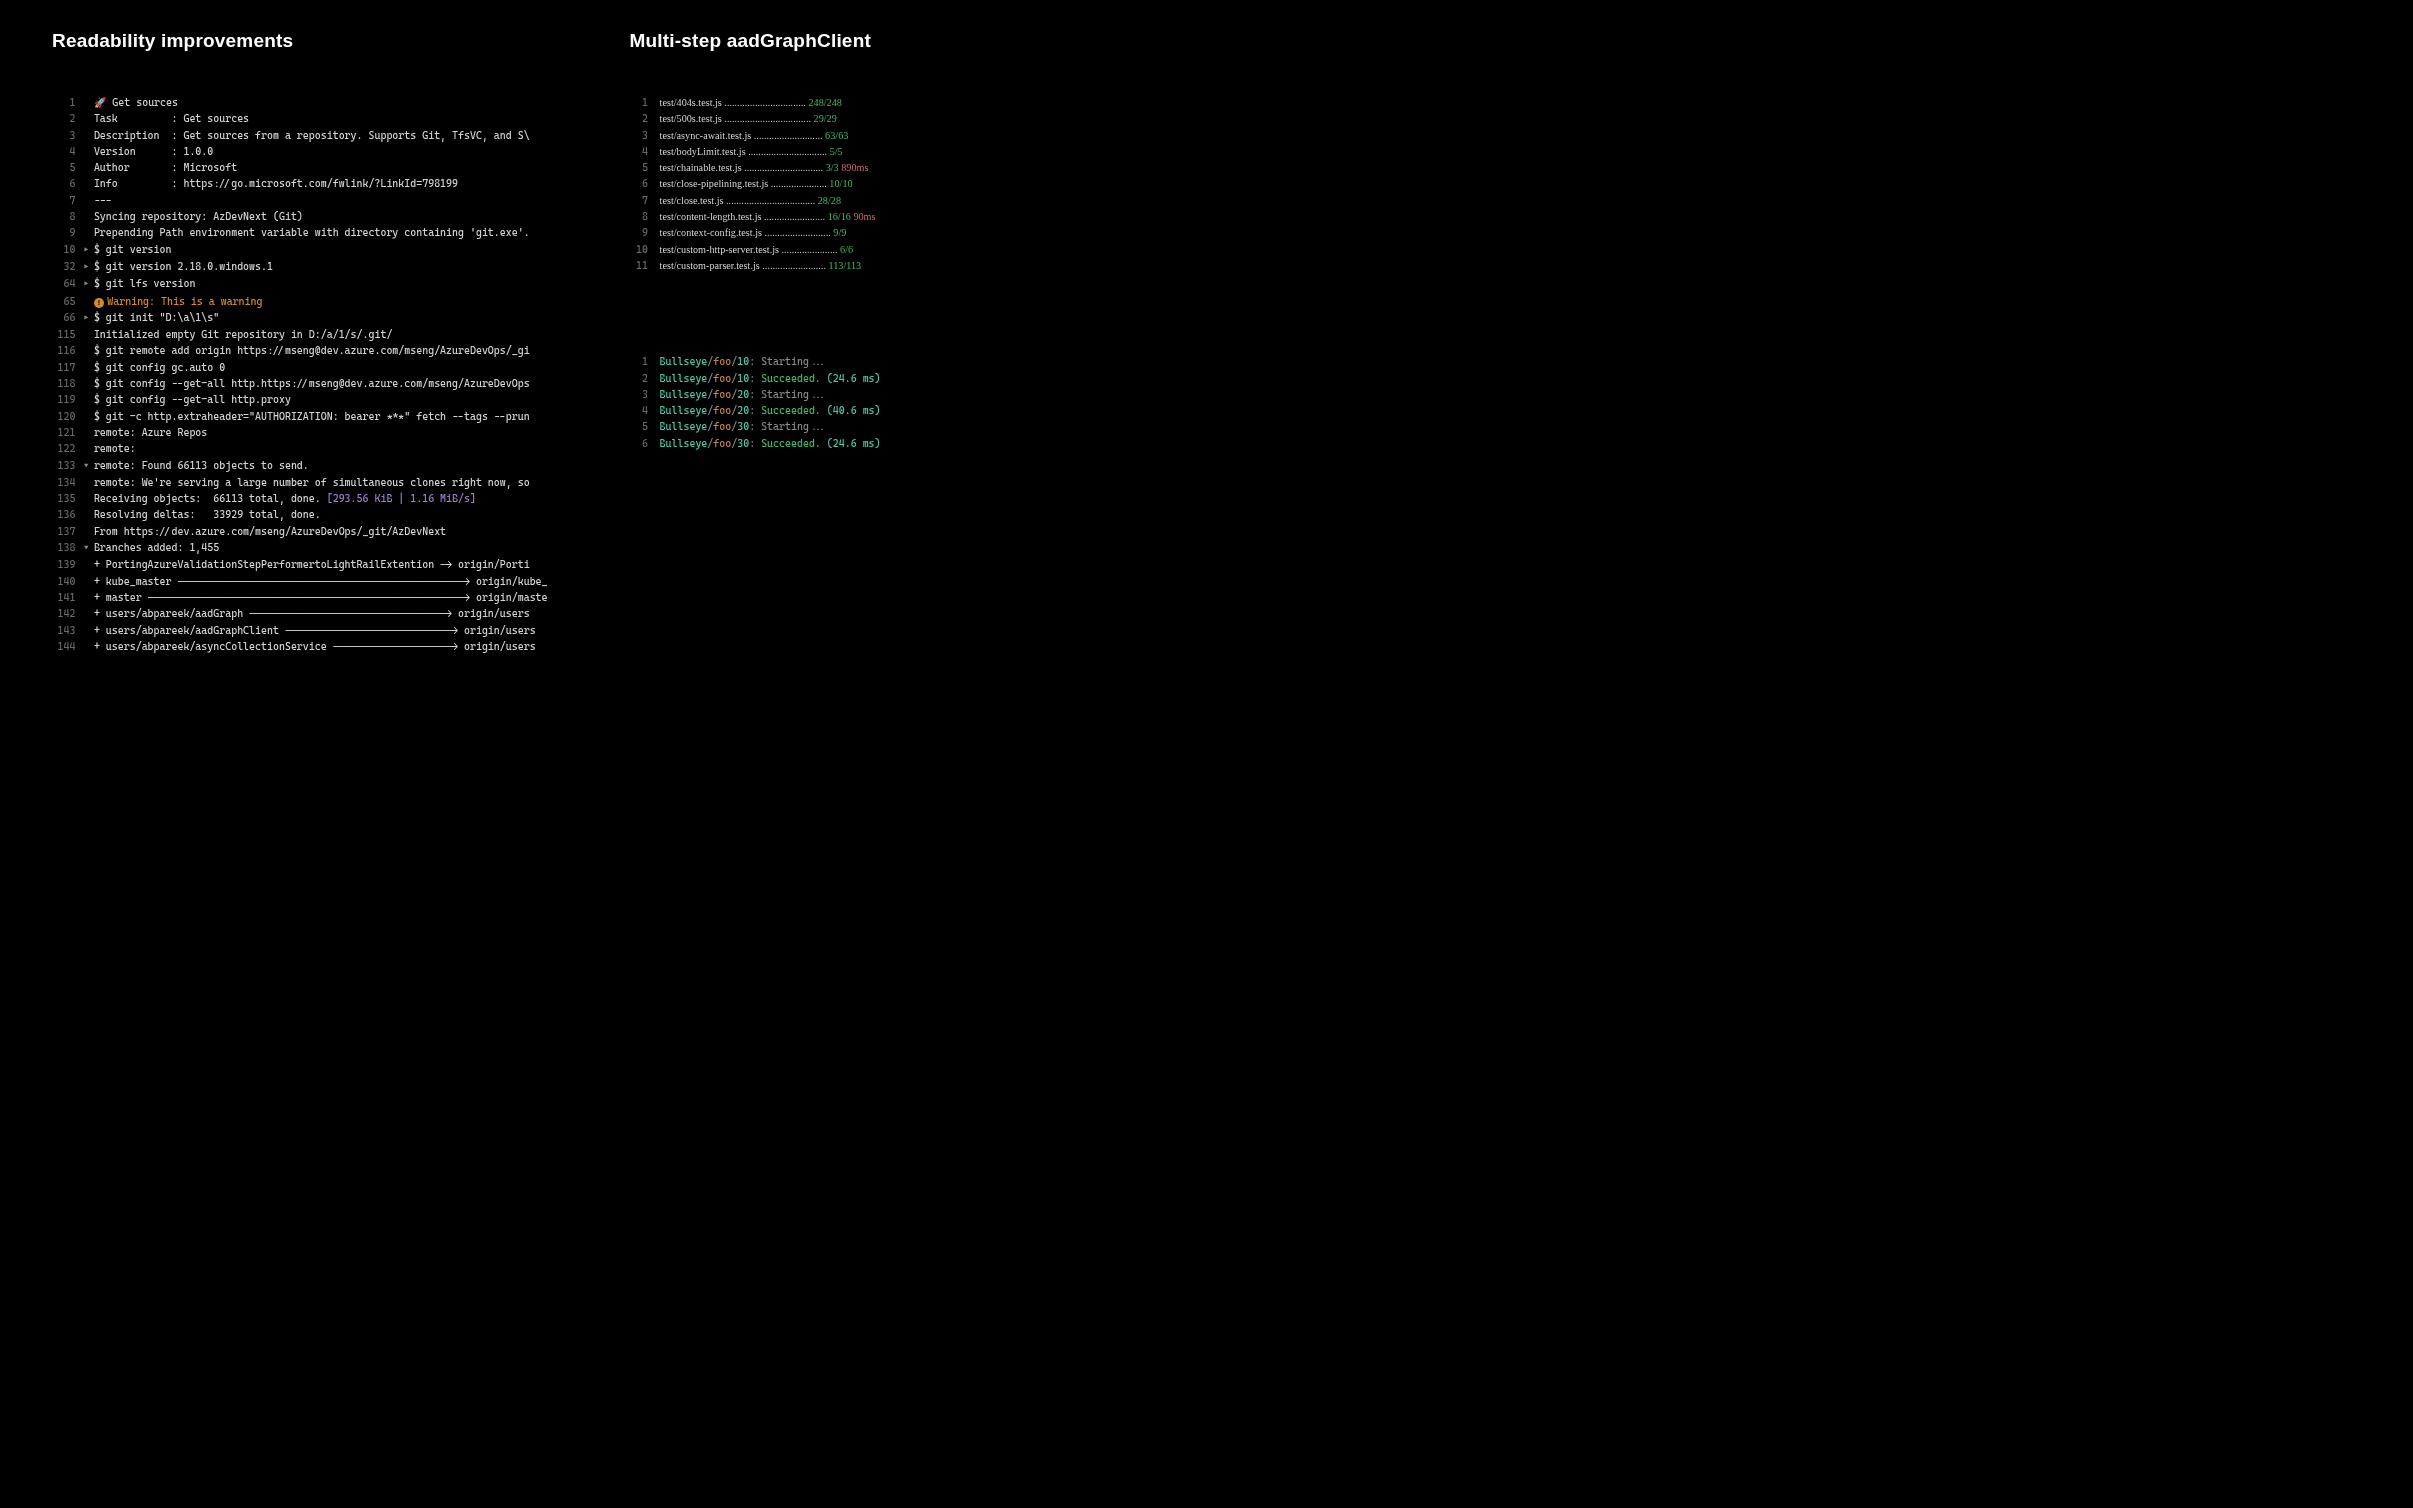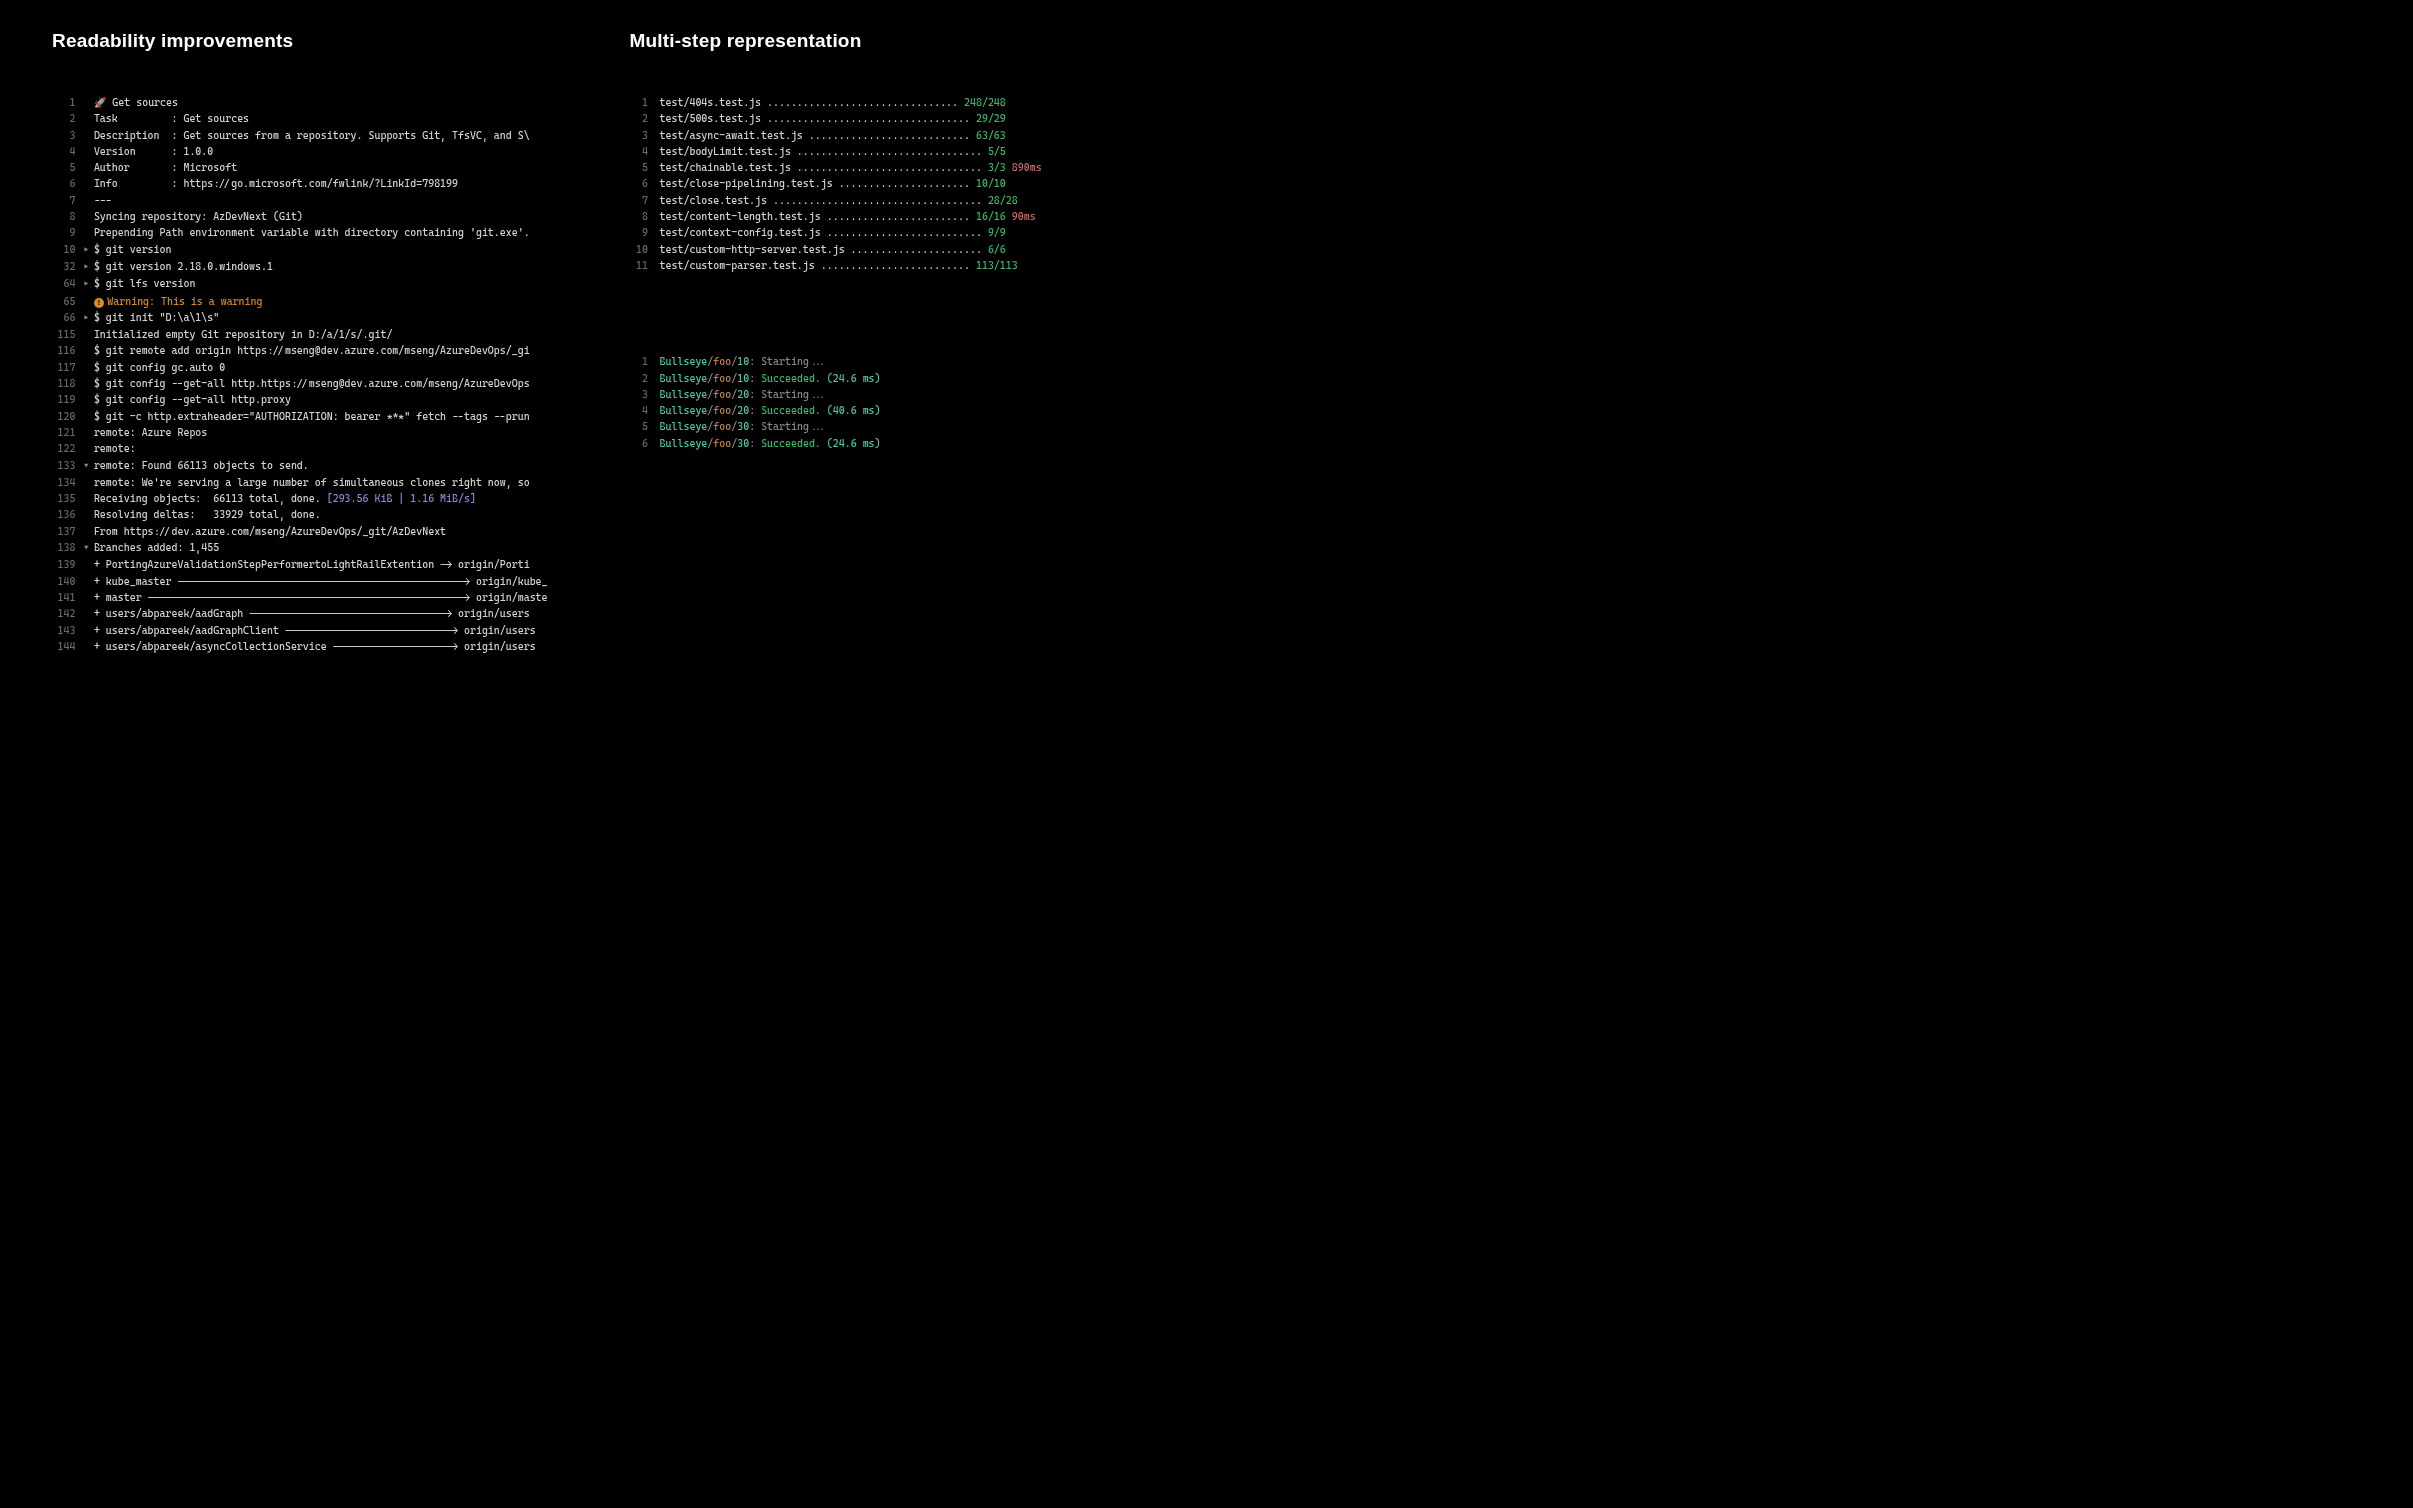--- a/index.html
+++ b/index.html
@@ -98,21 +98,21 @@
     white-space: pre;
   }
   .test-row { display: flex; align-items: baseline; }
   .test-ln {
     width: 18.4px;
     text-align: right;
     color: #6a6a6a;
     margin-right: 11.7px;
     flex-shrink: 0;
   }
-  .test-txt { color: #d4d4d4; }
+  .test-txt { color: #d4d4d4; font-family: Liberation Serif, serif; }
 
   .bullseye-container {
     font-family: "SF Mono", "Cascadia Code", Menlo, Consolas, monospace;
     font-size: 10.2px;
     line-height: 16.3px;
     margin-top: 64px;
   }
   .bull-row { display: flex; align-items: baseline; }
   .bull-ln {
     width: 18.4px;
@@ -124,21 +124,21 @@
 </style>
 </head>
 <body>
 
 <div class="slide">
   <div class="col">
     <div class="heading">Readability improvements</div>
     <div class="log-container" id="log"><div class="log-row"><span class="ln">1</span><span class="gut"></span><span class="txt"><span class="rocket">🚀</span> Get sources</span></div><div class="log-row"><span class="ln">2</span><span class="gut"></span><span class="txt">Task         : Get sources</span></div><div class="log-row"><span class="ln">3</span><span class="gut"></span><span class="txt">Description  : Get sources from a repository. Supports Git, TfsVC, and S\</span></div><div class="log-row"><span class="ln">4</span><span class="gut"></span><span class="txt">Version      : 1.0.0</span></div><div class="log-row"><span class="ln">5</span><span class="gut"></span><span class="txt">Author       : Microsoft</span></div><div class="log-row"><span class="ln">6</span><span class="gut"></span><span class="txt">Info         : https://go.microsoft.com/fwlink/?LinkId=798199</span></div><div class="log-row"><span class="ln">7</span><span class="gut"></span><span class="txt">---</span></div><div class="log-row"><span class="ln">8</span><span class="gut"></span><span class="txt">Syncing repository: AzDevNext (Git)</span></div><div class="log-row"><span class="ln">9</span><span class="gut"></span><span class="txt">Prepending Path environment variable with directory containing 'git.exe'.</span></div><div class="log-row"><span class="ln">10</span><span class="gut">▶</span><span class="txt">$ git version</span></div><div class="log-row"><span class="ln">32</span><span class="gut">▶</span><span class="txt">$ git version 2.18.0.windows.1</span></div><div class="log-row"><span class="ln">64</span><span class="gut">▶</span><span class="txt">$ git lfs version</span></div><div class="log-row"><span class="ln">65</span><span class="gut"></span><span class="txt"><span class="warn-icon">!</span><span class="warn">Warning: This is a warning</span></span></div><div class="log-row"><span class="ln">66</span><span class="gut">▶</span><span class="txt">$ git init "D:\a\1\s"</span></div><div class="log-row"><span class="ln">115</span><span class="gut"></span><span class="txt">Initialized empty Git repository in D:/a/1/s/.git/</span></div><div class="log-row"><span class="ln">116</span><span class="gut"></span><span class="txt">$ git remote add origin https://mseng@dev.azure.com/mseng/AzureDevOps/_gi</span></div><div class="log-row"><span class="ln">117</span><span class="gut"></span><span class="txt">$ git config gc.auto 0</span></div><div class="log-row"><span class="ln">118</span><span class="gut"></span><span class="txt">$ git config --get-all http.https://mseng@dev.azure.com/mseng/AzureDevOps</span></div><div class="log-row"><span class="ln">119</span><span class="gut"></span><span class="txt">$ git config --get-all http.proxy</span></div><div class="log-row"><span class="ln">120</span><span class="gut"></span><span class="txt">$ git -c http.extraheader="AUTHORIZATION: bearer ***" fetch --tags --prun</span></div><div class="log-row"><span class="ln">121</span><span class="gut"></span><span class="txt">remote: Azure Repos</span></div><div class="log-row"><span class="ln">122</span><span class="gut"></span><span class="txt">remote:</span></div><div class="log-row"><span class="ln">133</span><span class="gut">▼</span><span class="txt">remote: Found 66113 objects to send.</span></div><div class="log-row"><span class="ln">134</span><span class="gut"></span><span class="txt">remote: We're serving a large number of simultaneous clones right now, so</span></div><div class="log-row"><span class="ln">135</span><span class="gut"></span><span class="txt">Receiving objects:  66113 total, done. <span class="purple">[293.56 KiB | 1.16 MiB/s]</span></span></div><div class="log-row"><span class="ln">136</span><span class="gut"></span><span class="txt">Resolving deltas:   33929 total, done.</span></div><div class="log-row"><span class="ln">137</span><span class="gut"></span><span class="txt">From https://dev.azure.com/mseng/AzureDevOps/_git/AzDevNext</span></div><div class="log-row"><span class="ln">138</span><span class="gut">▼</span><span class="txt">Branches added: 1,455</span></div><div class="log-row"><span class="ln">139</span><span class="gut"></span><span class="txt">+ PortingAzureValidationStepPerformertoLightRailExtention -&gt; origin/Porti</span></div><div class="log-row"><span class="ln">140</span><span class="gut"></span><span class="txt">+ kube_master ------------------------------------------------&gt; origin/kube_</span></div><div class="log-row"><span class="ln">141</span><span class="gut"></span><span class="txt">+ master -----------------------------------------------------&gt; origin/maste</span></div><div class="log-row"><span class="ln">142</span><span class="gut"></span><span class="txt">+ users/abpareek/aadGraph ---------------------------------&gt; origin/users</span></div><div class="log-row"><span class="ln">143</span><span class="gut"></span><span class="txt">+ users/abpareek/aadGraphClient ----------------------------&gt; origin/users</span></div><div class="log-row"><span class="ln">144</span><span class="gut"></span><span class="txt">+ users/abpareek/asyncCollectionService --------------------&gt; origin/users</span></div></div>
   </div>
   <div class="col">
-    <div class="heading">Multi-step representation</div>
+    <div class="heading">Multi-step aadGraphClient</div>
     <div class="tests-container" id="tests"><div class="test-row"><span class="test-ln">1</span><span class="test-txt">test/404s.test.js ................................ <span class="green">248/248</span></span></div><div class="test-row"><span class="test-ln">2</span><span class="test-txt">test/500s.test.js .................................. <span class="green">29/29</span></span></div><div class="test-row"><span class="test-ln">3</span><span class="test-txt">test/async-await.test.js ........................... <span class="green">63/63</span></span></div><div class="test-row"><span class="test-ln">4</span><span class="test-txt">test/bodyLimit.test.js ............................... <span class="green">5/5</span></span></div><div class="test-row"><span class="test-ln">5</span><span class="test-txt">test/chainable.test.js ............................... <span class="green">3/3</span> <span class="red">890ms</span></span></div><div class="test-row"><span class="test-ln">6</span><span class="test-txt">test/close-pipelining.test.js ...................... <span class="green">10/10</span></span></div><div class="test-row"><span class="test-ln">7</span><span class="test-txt">test/close.test.js ................................... <span class="green">28/28</span></span></div><div class="test-row"><span class="test-ln">8</span><span class="test-txt">test/content-length.test.js ........................ <span class="green">16/16</span> <span class="red">90ms</span></span></div><div class="test-row"><span class="test-ln">9</span><span class="test-txt">test/context-config.test.js .......................... <span class="green">9/9</span></span></div><div class="test-row"><span class="test-ln">10</span><span class="test-txt">test/custom-http-server.test.js ...................... <span class="green">6/6</span></span></div><div class="test-row"><span class="test-ln">11</span><span class="test-txt">test/custom-parser.test.js ......................... <span class="green">113/113</span></span></div></div>
     <div class="bullseye-container" id="bullseye">
         <div class="bull-row">
           <span class="bull-ln">1</span>
           <span><span class="blue">Bullseye</span><span class="gray">/</span><span class="orange">foo</span><span class="gray">/</span><span class="blue">10</span><span class="gray">: </span><span class="gray">Starting...</span></span>
         </div>
         <div class="bull-row">
           <span class="bull-ln">2</span>
           <span><span class="blue">Bullseye</span><span class="gray">/</span><span class="orange">foo</span><span class="gray">/</span><span class="blue">10</span><span class="gray">: </span><span class="green">Succeeded.</span> <span class="blue">(24.6 ms)</span></span>
         </div>

